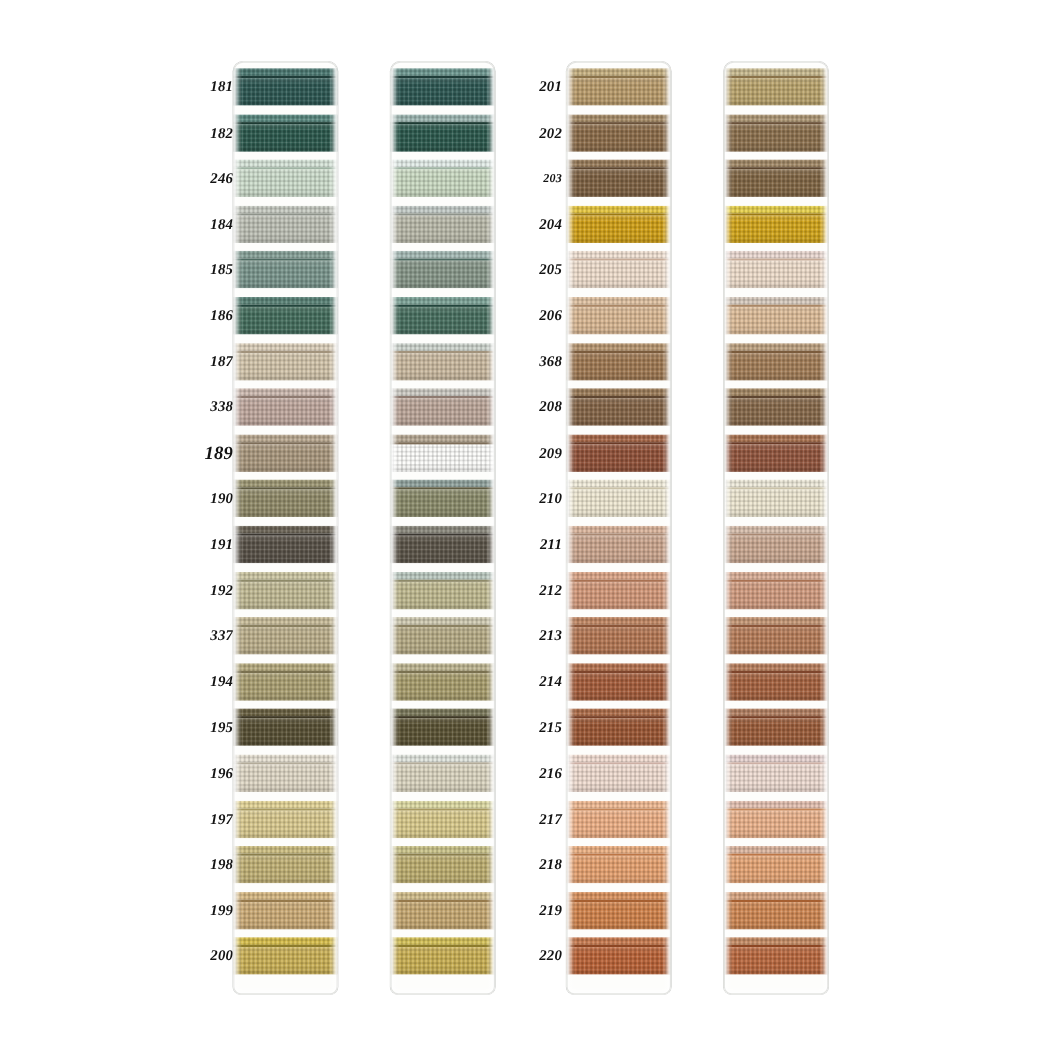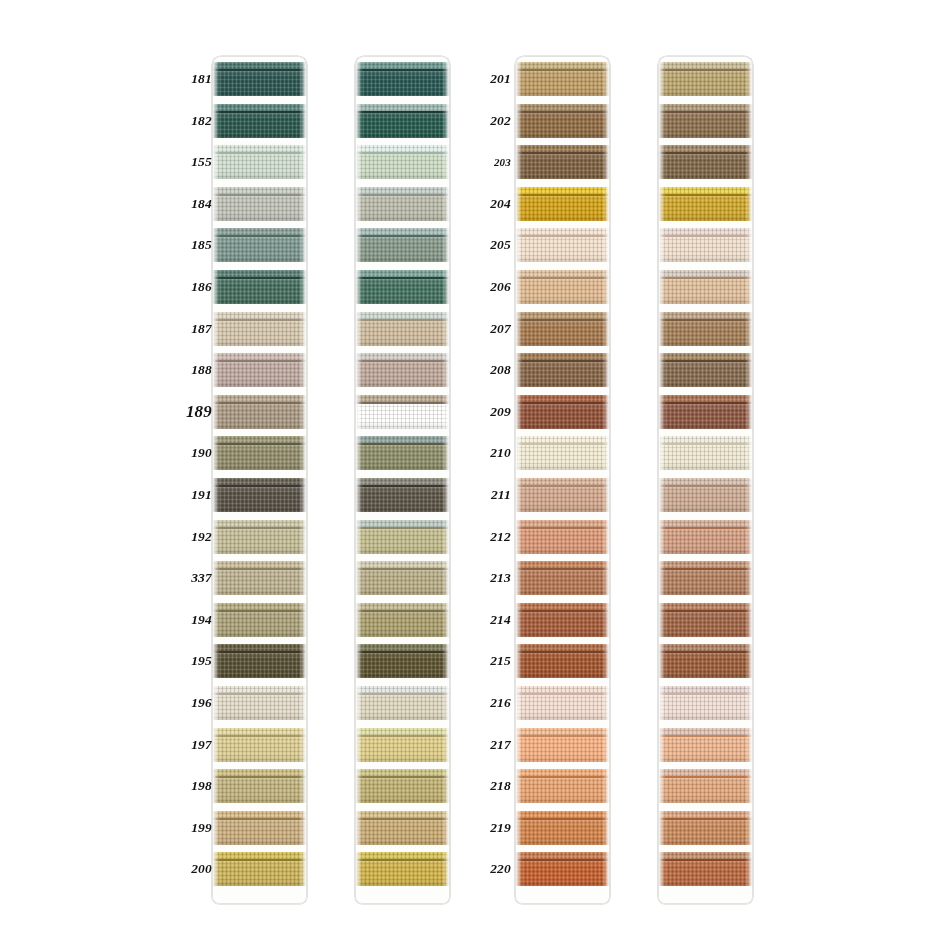--- a/index.html
+++ b/index.html
@@ -169,26 +169,26 @@
   .band .endR { right: 0; background: linear-gradient(to left,  rgba(255,255,255,0.70), rgba(255,255,255,0)); }
 </style>
 </head>
 <body>
 
 <div id="sheet">
     <div class="group" style="left: 176px; top: 44px; height: 848px;">
       <div class="gutter">
         <div class="num" style="top: 16px; color: rgb(20, 20, 20); font-size: 13.5px;">181</div>
         <div class="num" style="top: 57.6px; color: rgb(20, 20, 20); font-size: 13.5px;">182</div>
-        <div class="num" style="top: 99.2px; color: rgb(20, 20, 20); font-size: 13.5px;">155</div>
+        <div class="num" style="top: 99.2px; color: rgb(20, 20, 20); font-size: 13.5px;">246</div>
         <div class="num" style="top: 140.8px; color: rgb(20, 20, 20); font-size: 13.5px;">184</div>
         <div class="num" style="top: 182.4px; color: rgb(20, 20, 20); font-size: 13.5px;">185</div>
         <div class="num" style="top: 224px; color: rgb(20, 20, 20); font-size: 13.5px;">186</div>
         <div class="num" style="top: 265.6px; color: rgb(20, 20, 20); font-size: 13.5px;">187</div>
-        <div class="num" style="top: 307.2px; color: rgb(20, 20, 20); font-size: 13.5px;">188</div>
+        <div class="num" style="top: 307.2px; color: rgb(20, 20, 20); font-size: 13.5px;">338</div>
         <div class="num" style="top: 348.8px; color: rgb(20, 20, 20); font-size: 17px;">189</div>
         <div class="num" style="top: 390.4px; color: rgb(20, 20, 20); font-size: 13.5px;">190</div>
         <div class="num" style="top: 432px; color: rgb(20, 20, 20); font-size: 13.5px;">191</div>
         <div class="num" style="top: 473.6px; color: rgb(20, 20, 20); font-size: 13.5px;">192</div>
         <div class="num" style="top: 515.2px; color: rgb(20, 20, 20); font-size: 13.5px;">337</div>
         <div class="num" style="top: 556.8px; color: rgb(20, 20, 20); font-size: 13.5px;">194</div>
         <div class="num" style="top: 598.4px; color: rgb(20, 20, 20); font-size: 13.5px;">195</div>
         <div class="num" style="top: 640px; color: rgb(20, 20, 20); font-size: 13.5px;">196</div>
         <div class="num" style="top: 681.6px; color: rgb(20, 20, 20); font-size: 13.5px;">197</div>
         <div class="num" style="top: 723.2px; color: rgb(20, 20, 20); font-size: 13.5px;">198</div>
@@ -684,21 +684,21 @@
       </div>
     </div>
     <div class="group" style="left: 475px; top: 44px; height: 848px;">
       <div class="gutter">
         <div class="num" style="top: 16px; color: rgb(20, 20, 20); font-size: 13.5px;">201</div>
         <div class="num" style="top: 57.6px; color: rgb(20, 20, 20); font-size: 13.5px;">202</div>
         <div class="num" style="top: 99.2px; color: rgb(20, 20, 20); font-size: 11px;">203</div>
         <div class="num" style="top: 140.8px; color: rgb(20, 20, 20); font-size: 13.5px;">204</div>
         <div class="num" style="top: 182.4px; color: rgb(20, 20, 20); font-size: 13.5px;">205</div>
         <div class="num" style="top: 224px; color: rgb(20, 20, 20); font-size: 13.5px;">206</div>
-        <div class="num" style="top: 265.6px; color: rgb(20, 20, 20); font-size: 13.5px;">207</div>
+        <div class="num" style="top: 265.6px; color: rgb(20, 20, 20); font-size: 13.5px;">368</div>
         <div class="num" style="top: 307.2px; color: rgb(20, 20, 20); font-size: 13.5px;">208</div>
         <div class="num" style="top: 348.8px; color: rgb(20, 20, 20); font-size: 13.5px;">209</div>
         <div class="num" style="top: 390.4px; color: rgb(20, 20, 20); font-size: 13.5px;">210</div>
         <div class="num" style="top: 432px; color: rgb(20, 20, 20); font-size: 13.5px;">211</div>
         <div class="num" style="top: 473.6px; color: rgb(20, 20, 20); font-size: 13.5px;">212</div>
         <div class="num" style="top: 515.2px; color: rgb(20, 20, 20); font-size: 13.5px;">213</div>
         <div class="num" style="top: 556.8px; color: rgb(20, 20, 20); font-size: 13.5px;">214</div>
         <div class="num" style="top: 598.4px; color: rgb(20, 20, 20); font-size: 13.5px;">215</div>
         <div class="num" style="top: 640px; color: rgb(20, 20, 20); font-size: 13.5px;">216</div>
         <div class="num" style="top: 681.6px; color: rgb(20, 20, 20); font-size: 13.5px;">217</div>

